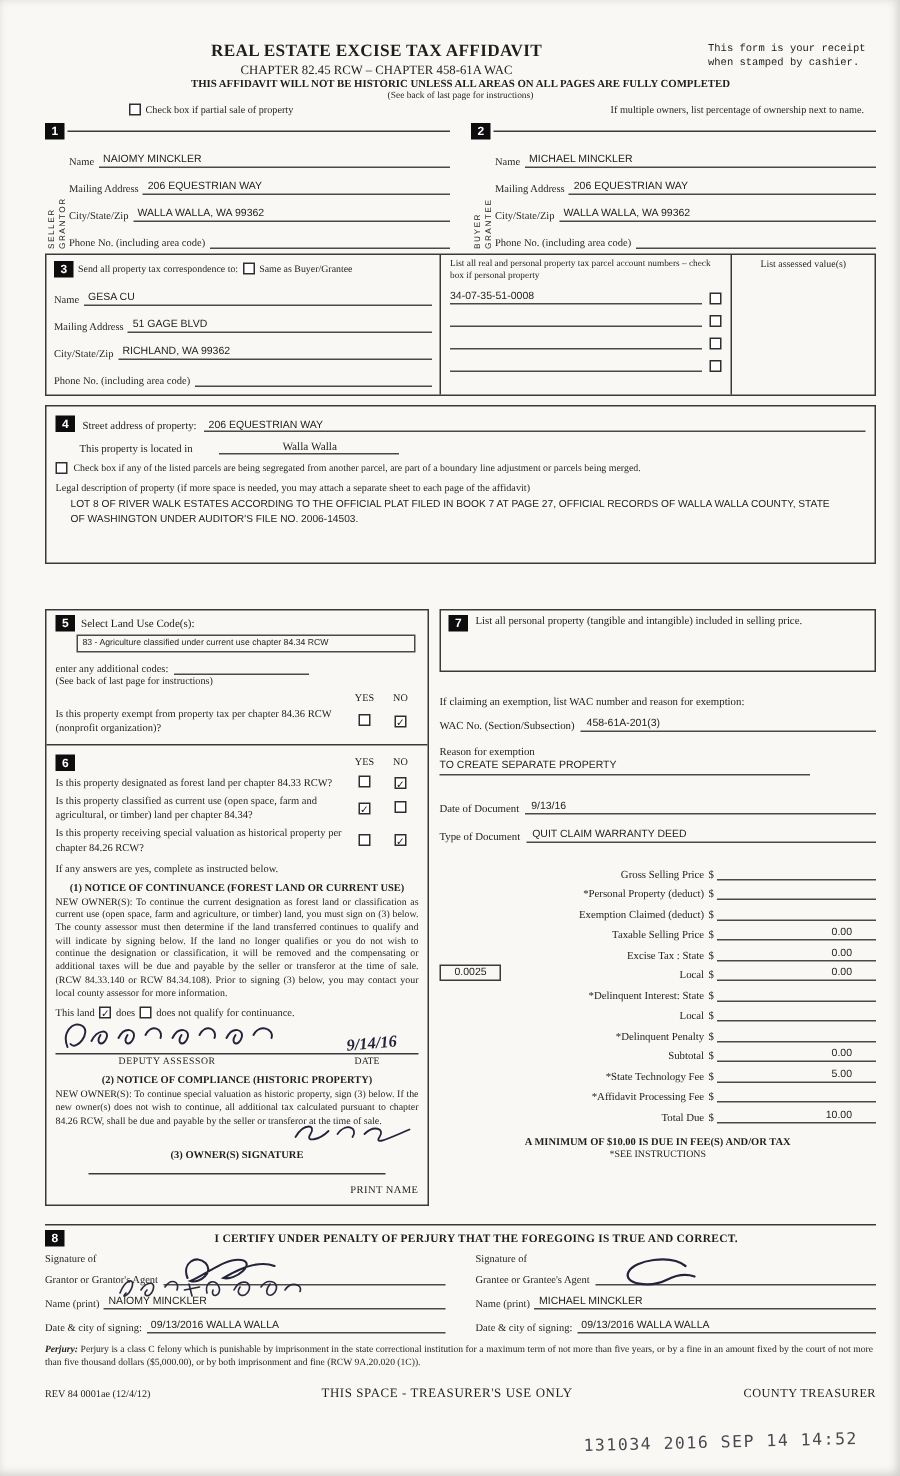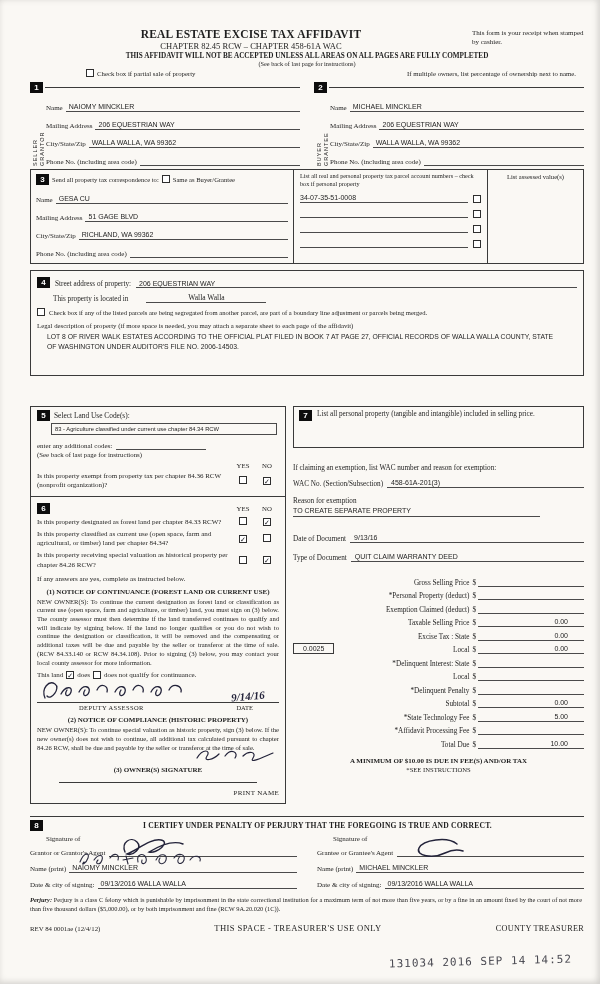--- a/index.html
+++ b/index.html
@@ -20,21 +20,21 @@
   .hdr { display:flex; align-items:flex-start; }
   .hdr-left { width:150px; }
   .logo-row { display:flex; gap:5px; align-items:flex-start; }
   .l1 { font:6.5px "Liberation Sans",sans-serif; }
   .l2 { font:bold 13px "Liberation Serif",serif; letter-spacing:.3px; }
   .l3 { font:italic 6.5px "Liberation Serif",serif; }
   .type-print { font-size:7px; margin-top:5px; }
   .hdr-center { flex:1; text-align:center; padding-top:2px; }
   .title { font-weight:bold; font-size:11.5px; letter-spacing:.2px; }
   .subtitle { font-size:8.5px; margin-top:1px; }
-  .hdr-right { width:112px; font-size:7px; line-height:1.3; padding-top:3px; }
+  .hdr-right { width:112px; font-size:7px; line-height:1.3; padding-top:3px;font-family:Liberation Mono, monospace; }
   .warn { text-align:center; font-weight:bold; font-size:7.2px; margin-top:1px; }
   .seeback { text-align:center; font-size:6.3px; }
   .checkline { display:flex; align-items:center; font-size:6.8px; margin:2px 0 4px; }
   .checkline .cl-left { margin-left:56px; display:flex; gap:3px; align-items:center; }
   .checkline .cl-right { margin-left:auto; margin-right:8px; }
 
   
   .parties { display:flex; gap:14px; }
   .party { flex:1; }
   .party-top { display:flex; align-items:center; height:13px; }
@@ -122,21 +122,21 @@
   .mprefix { border:1px solid #3a3a3a; font:7px "Liberation Sans",sans-serif; padding:1px 9px; margin-right:6px; flex:0 0 auto; }
   .min-note { text-align:center; font-weight:bold; font-size:7px; margin-top:8px; }
   .see-instr { text-align:center; font-size:6.6px; margin-top:1px; }
 
   
   .sec8 { border-top:1px solid #3a3a3a; margin-top:12px; padding-top:3px; }
   .certify-row { display:flex; align-items:center; gap:8px; }
   .certify { flex:1; text-align:center; font-weight:bold; font-size:7.6px; letter-spacing:.2px; }
   .sig-cols { display:flex; gap:20px; margin-top:4px; }
   .sig-col { flex:1; }
-  .sig-l1 { font-size:7px;margin-left:16px; }
+  .sig-l1 { font-size:7px; }
   .sig-l2-row { display:flex; align-items:flex-end; }
   .sig-l2 { font-size:7px; white-space:nowrap; padding-right:4px; }
   .sig-pad { flex:1; border-bottom:1px solid #4a4a4a; height:14px; position:relative; }
   .sig-pad svg { position:absolute; left:8px; bottom:-4px; }
   .nrow { display:flex; align-items:flex-end; height:16px; font-size:7px; position:relative; }
   .nrow .lbl { white-space:nowrap; padding-right:3px; }
   .nrow .val { flex:1; border-bottom:1px solid #4a4a4a; font-family:"Liberation Sans",sans-serif;
                font-size:7px; padding:0 0 1px 3px; }
   .hand-overlay { position:absolute; left:46px; top:-9px; pointer-events:none; }
 
@@ -155,21 +155,21 @@
 
 <div class="page">
 
   <div class="hdr">
     <div class="hdr-center">
       <div class="title">REAL ESTATE EXCISE TAX AFFIDAVIT</div>
       <div class="subtitle">CHAPTER 82.45 RCW – CHAPTER 458-61A WAC</div>
     </div>
     <div class="hdr-right">This form is your receipt when stamped by cashier.</div>
   </div>
-  <div class="warn">THIS AFFIDAVIT WILL NOT BE ACCEPTED UNLESS ALL AREAS ON ALL PAGES ARE FULLY COMPLETED</div>
+  <div class="warn">THIS AFFIDAVIT WILL NOT BE HISTORIC UNLESS ALL AREAS ON ALL PAGES ARE FULLY COMPLETED</div>
   <div class="seeback">(See back of last page for instructions)</div>
   <div class="checkline">
     <span class="cl-left">
       <span class="cb"></span>
       <span>Check box if partial sale of property</span>
     </span>
     <span class="cl-right">If multiple owners, list percentage of ownership next to name.</span>
   </div>
 
   <div class="parties">

